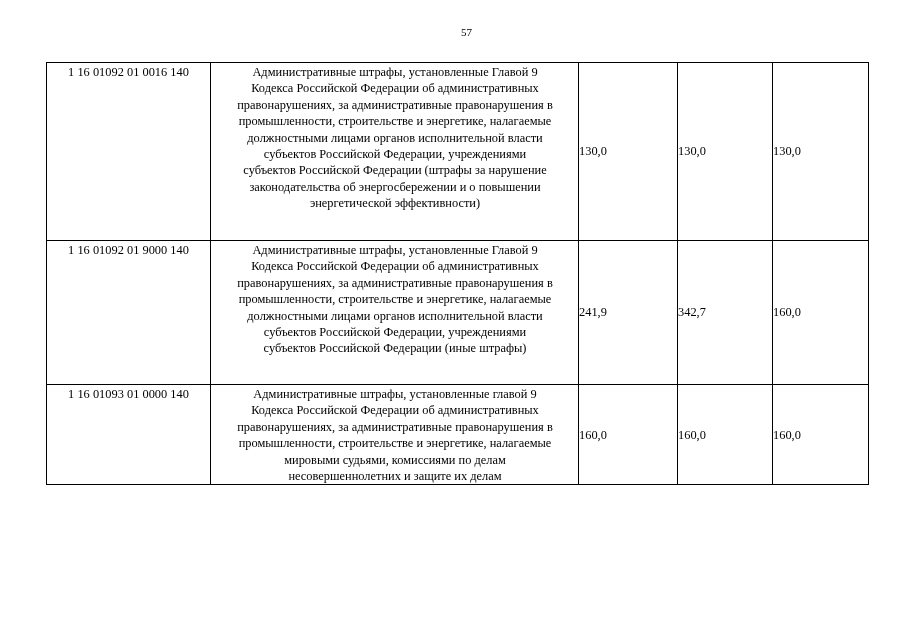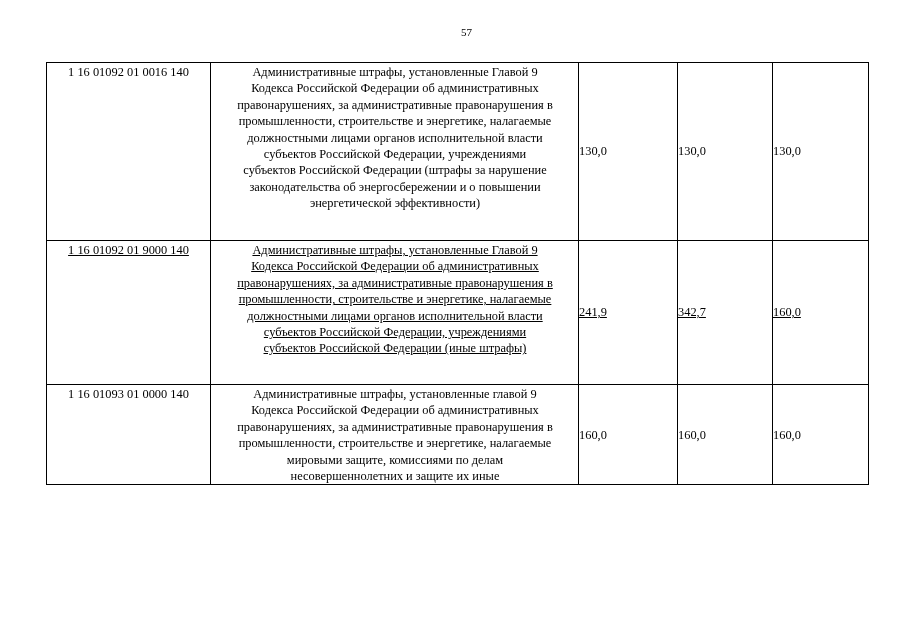--- a/index.html
+++ b/index.html
@@ -11,21 +11,21 @@
                  table-layout: fixed; width: 815px; }
   table.budget td { border: 1px solid #000; vertical-align: top; font-size: 12.4px;
                     line-height: 16.4px; padding: 0; }
   td.code { width: 163px; text-align: center; padding-top: 1px !important; }
   td.desc { width: 362px; padding: 1px 2px 0 3px !important; text-align: center; }
   td.num { text-align: left; vertical-align: middle !important; padding-right: 1px !important; }
   td.n1 { width: 97px; }
   td.n2 { width: 93px; }
   td.n3 { width: 94px; }
   tr.r1 { height: 178px; }
-  tr.r2 { height: 144px; text-decoration: underline; }
+  tr.r2 { height: 144px; }
   tr.r3 { height: 99px; }
   .line { display: block; white-space: nowrap; }
 </style>
 </head>
 <body>
 
 <div class="page-number">57</div>
 
 <table class="budget">
   <tbody>
@@ -61,21 +61,21 @@
       <td class="num n2">342,7</td>
       <td class="num n3">160,0</td>
     </tr>
     <tr class="r3">
       <td class="code">1 16 01093 01 0000 140</td>
       <td class="desc">
         <span class="line">Административные штрафы, установленные главой 9</span>
         <span class="line">Кодекса Российской Федерации об административных</span>
         <span class="line">правонарушениях, за административные правонарушения в</span>
         <span class="line">промышленности, строительстве и энергетике, налагаемые</span>
-        <span class="line">мировыми защите, комиссиями по делам</span>
-        <span class="line">несовершеннолетних и защите их иные</span>
+        <span class="line">мировыми судьями, комиссиями по делам</span>
+        <span class="line">несовершеннолетних и защите их делам</span>
       </td>
       <td class="num n1">160,0</td>
       <td class="num n2">160,0</td>
       <td class="num n3">160,0</td>
     </tr>
   </tbody>
 </table>
 
 </body></html>

